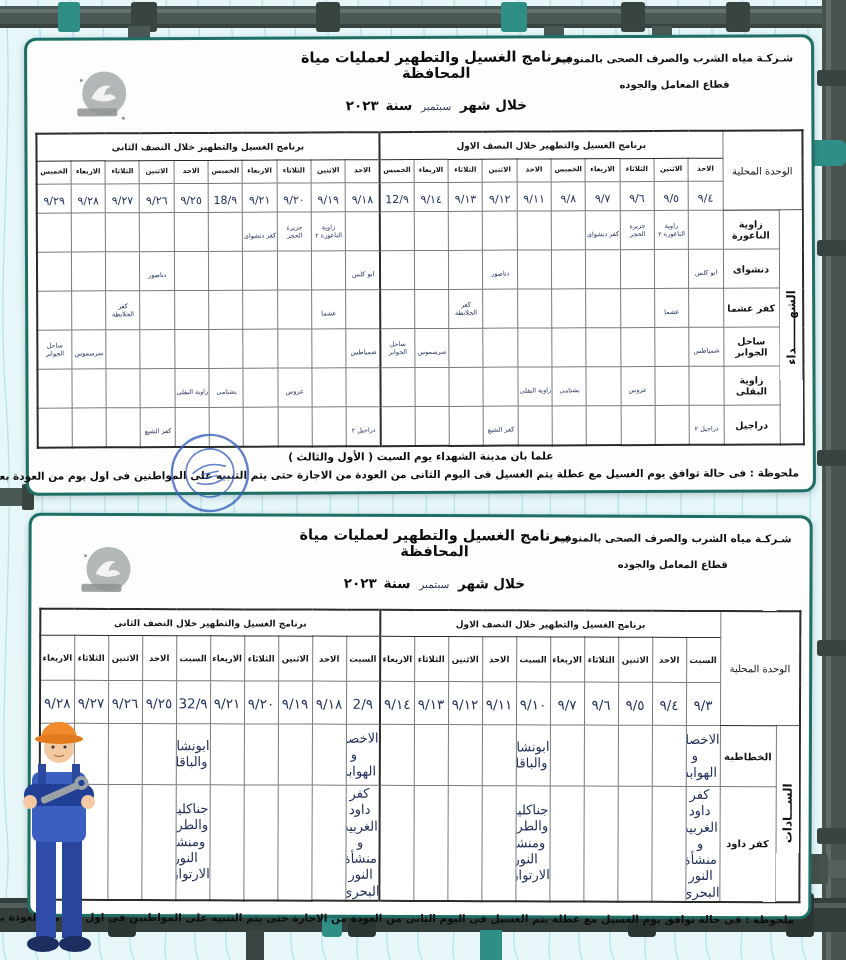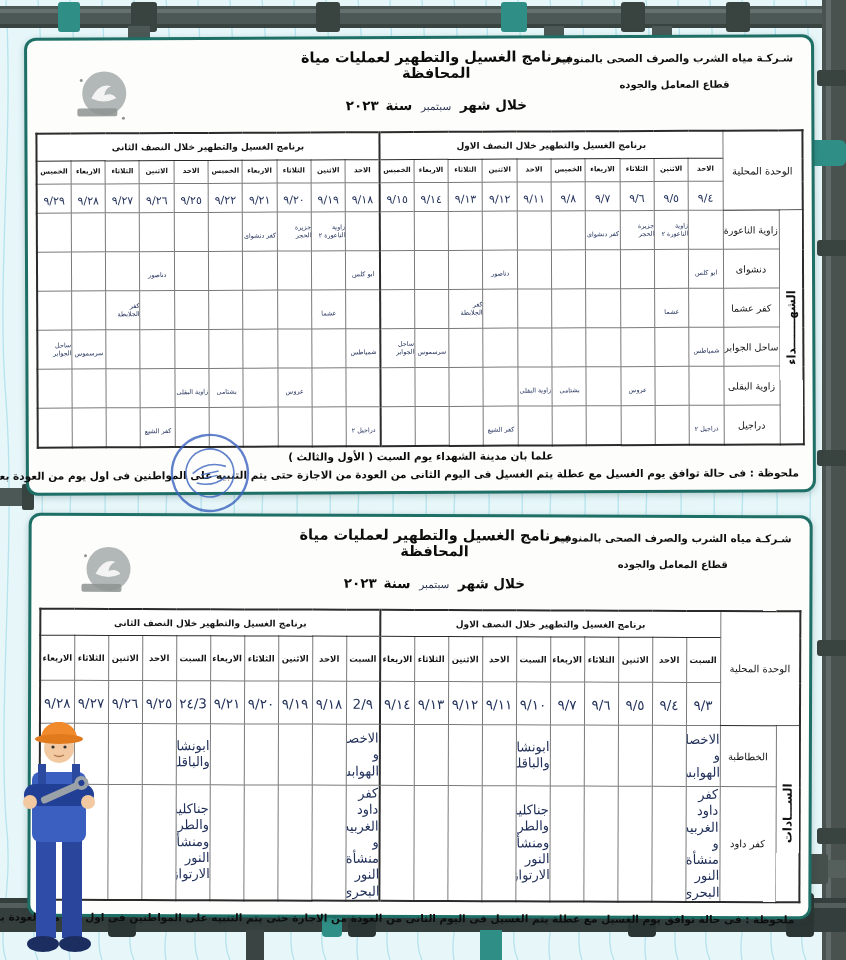--- a/index.html
+++ b/index.html
@@ -33,23 +33,23 @@
   table.sched thead tr.r-half th{border-bottom:1.5px solid #2b2b2b;border-radius:10px;}
   .half{font-size:9px;font-weight:bold;}
   .unit-h{font-size:10px;font-weight:normal;}
   .half-split{border-left:2.5px solid #2b2b2b !important;margin-top:16px;}
   .r-days th{font-size:7px;font-weight:bold;line-height:1.05;}
   .t2 .r-days th{font-size:8.5px;}
   .r-dates td{border-bottom:1.5px solid #3a3a3a;}
   .hw{color:#22315a;}
   .r-dates .hw{font-size:11px;letter-spacing:.5px;white-space:nowrap;}
   .t2 .r-dates .hw{font-size:13.5px;}
-  td.unit{font-size:9.5px;font-weight:normal;border-radius:14px;}
+  td.unit{font-size:9.5px;font-weight:bold;border-radius:14px;}
   .t2 td.unit{font-size:10px;}
-  td.cell .entry{display:inline-block;font-size:6.4px;line-height:1.25;transform:rotate(-1deg);text-align:right;}
+  td.cell .entry{display:inline-block;font-size:6.4px;line-height:1.25;transform:rotate(-1deg);}
   .t2 td.cell .entry{font-size:13px;}
   td.dist{position:relative;background:#fff;}
   td.dist .vert{position:absolute;top:50%;left:50%;transform:translate(-50%,-50%) rotate(-90deg);
       white-space:nowrap;font-weight:bold;font-size:12px;letter-spacing:1px;color:#111;}
   
   .t1 .r-half th{height:26px;}  .t1 .r-days th{height:22px;}  .t1 .r-dates td{height:28px;}
   .t1 tbody td{height:38px;}
   .t2 .r-half th{height:25px;}  .t2 .r-days th{height:44px;}  .t2 .r-dates td{height:42px;}
   .t2 tbody tr:nth-child(1) td{height:60px;} .t2 tbody tr:nth-child(2) td{height:66px;}
 
@@ -243,26 +243,26 @@
             <tr class="r-dates">
               <td><span class="hw">٩/٤</span></td>
               <td><span class="hw">٩/٥</span></td>
               <td><span class="hw">٩/٦</span></td>
               <td><span class="hw">٩/٧</span></td>
               <td><span class="hw">٩/٨</span></td>
               <td><span class="hw">٩/١١</span></td>
               <td><span class="hw">٩/١٢</span></td>
               <td><span class="hw">٩/١٣</span></td>
               <td><span class="hw">٩/١٤</span></td>
-              <td class="half-split"><span class="hw">٩/١٥</span></td>
+              <td class="half-split"><span class="hw">٩/12</span></td>
               <td><span class="hw">٩/١٨</span></td>
               <td><span class="hw">٩/١٩</span></td>
               <td><span class="hw">٩/٢٠</span></td>
               <td><span class="hw">٩/٢١</span></td>
-              <td><span class="hw">٩/٢٢</span></td>
+              <td><span class="hw">٩/18</span></td>
               <td><span class="hw">٩/٢٥</span></td>
               <td><span class="hw">٩/٢٦</span></td>
               <td><span class="hw">٩/٢٧</span></td>
               <td><span class="hw">٩/٢٨</span></td>
               <td><span class="hw">٩/٢٩</span></td>
             </tr>
           </thead>
           <tbody>
             <tr>
               <td rowspan="6" class="dist">
@@ -508,21 +508,21 @@
               <td><span class="hw">٩/١٠</span></td>
               <td><span class="hw">٩/١١</span></td>
               <td><span class="hw">٩/١٢</span></td>
               <td><span class="hw">٩/١٣</span></td>
               <td class="half-split"><span class="hw">٩/١٤</span></td>
               <td><span class="hw">٩/2</span></td>
               <td><span class="hw">٩/١٨</span></td>
               <td><span class="hw">٩/١٩</span></td>
               <td><span class="hw">٩/٢٠</span></td>
               <td><span class="hw">٩/٢١</span></td>
-              <td><span class="hw">3/٢٤</span></td>
+              <td><span class="hw">٩/32</span></td>
               <td><span class="hw">٩/٢٥</span></td>
               <td><span class="hw">٩/٢٦</span></td>
               <td><span class="hw">٩/٢٧</span></td>
               <td><span class="hw">٩/٢٨</span></td>
             </tr>
           </thead>
           <tbody>
             <tr>
               <td rowspan="2" class="dist">
                 <span class="vert">الســـادات</span>

